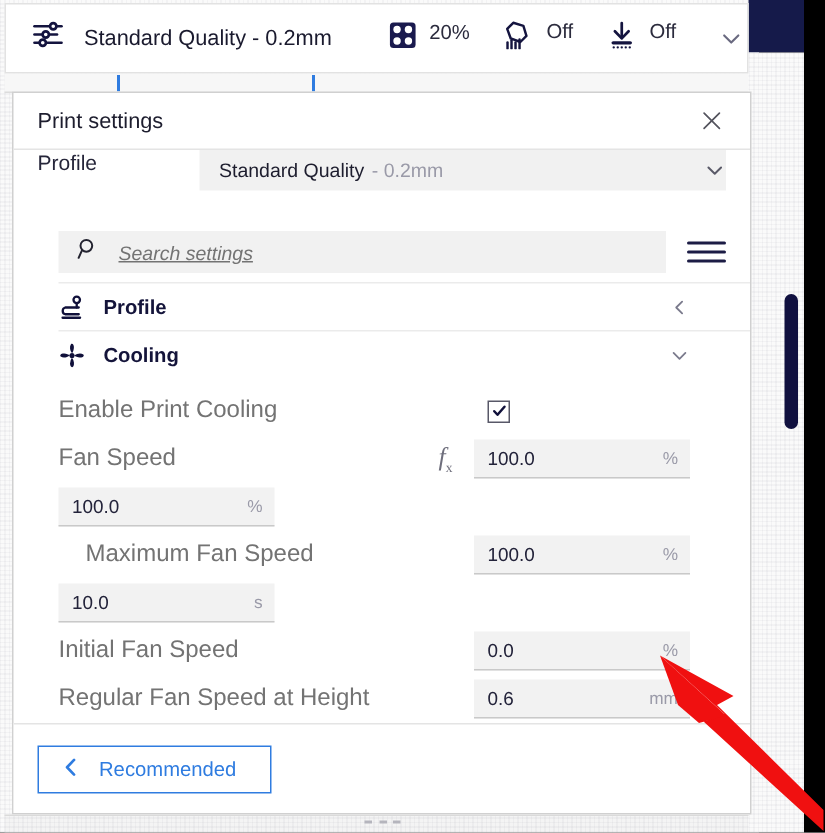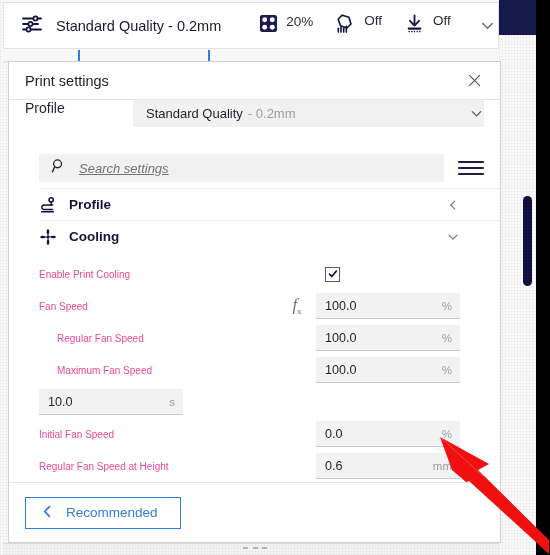--- a/index.html
+++ b/index.html
@@ -252,22 +252,22 @@
     align-items: center;
   }
 
   .setting-row {
     display: flex;
     align-items: center;
     height: 32px;
     padding-right: 40px;
   }
   .setting-label {
-    font-size: 10px;
-    color: #ec4899;
+    font-size: 16px;
+    color: #737373;
     flex: 1;
     white-space: nowrap;
   }
   .setting-label.indent { padding-left: 18px; }
 
   .fx-icon {
     font-family: Liberation Serif, serif;
     font-style: italic;
     font-size: 17px;
     color: #6e6e7c;
@@ -580,21 +580,20 @@
     <div class="setting-row">
       <span class="setting-label">Fan Speed</span>
       <span class="fx-icon">f<sub>x</sub></span>
       <span class="value-field">
         <span class="value-num">100.0</span>
         <span class="value-unit">%</span>
       </span>
     </div>
 
     <div class="setting-row">
-      <span class="setting-label indent">Regular Fan Speed</span>
       <span class="value-field">
         <span class="value-num">100.0</span>
         <span class="value-unit">%</span>
       </span>
     </div>
 
     <div class="setting-row">
       <span class="setting-label indent">Maximum Fan Speed</span>
       <span class="value-field">
         <span class="value-num">100.0</span>

